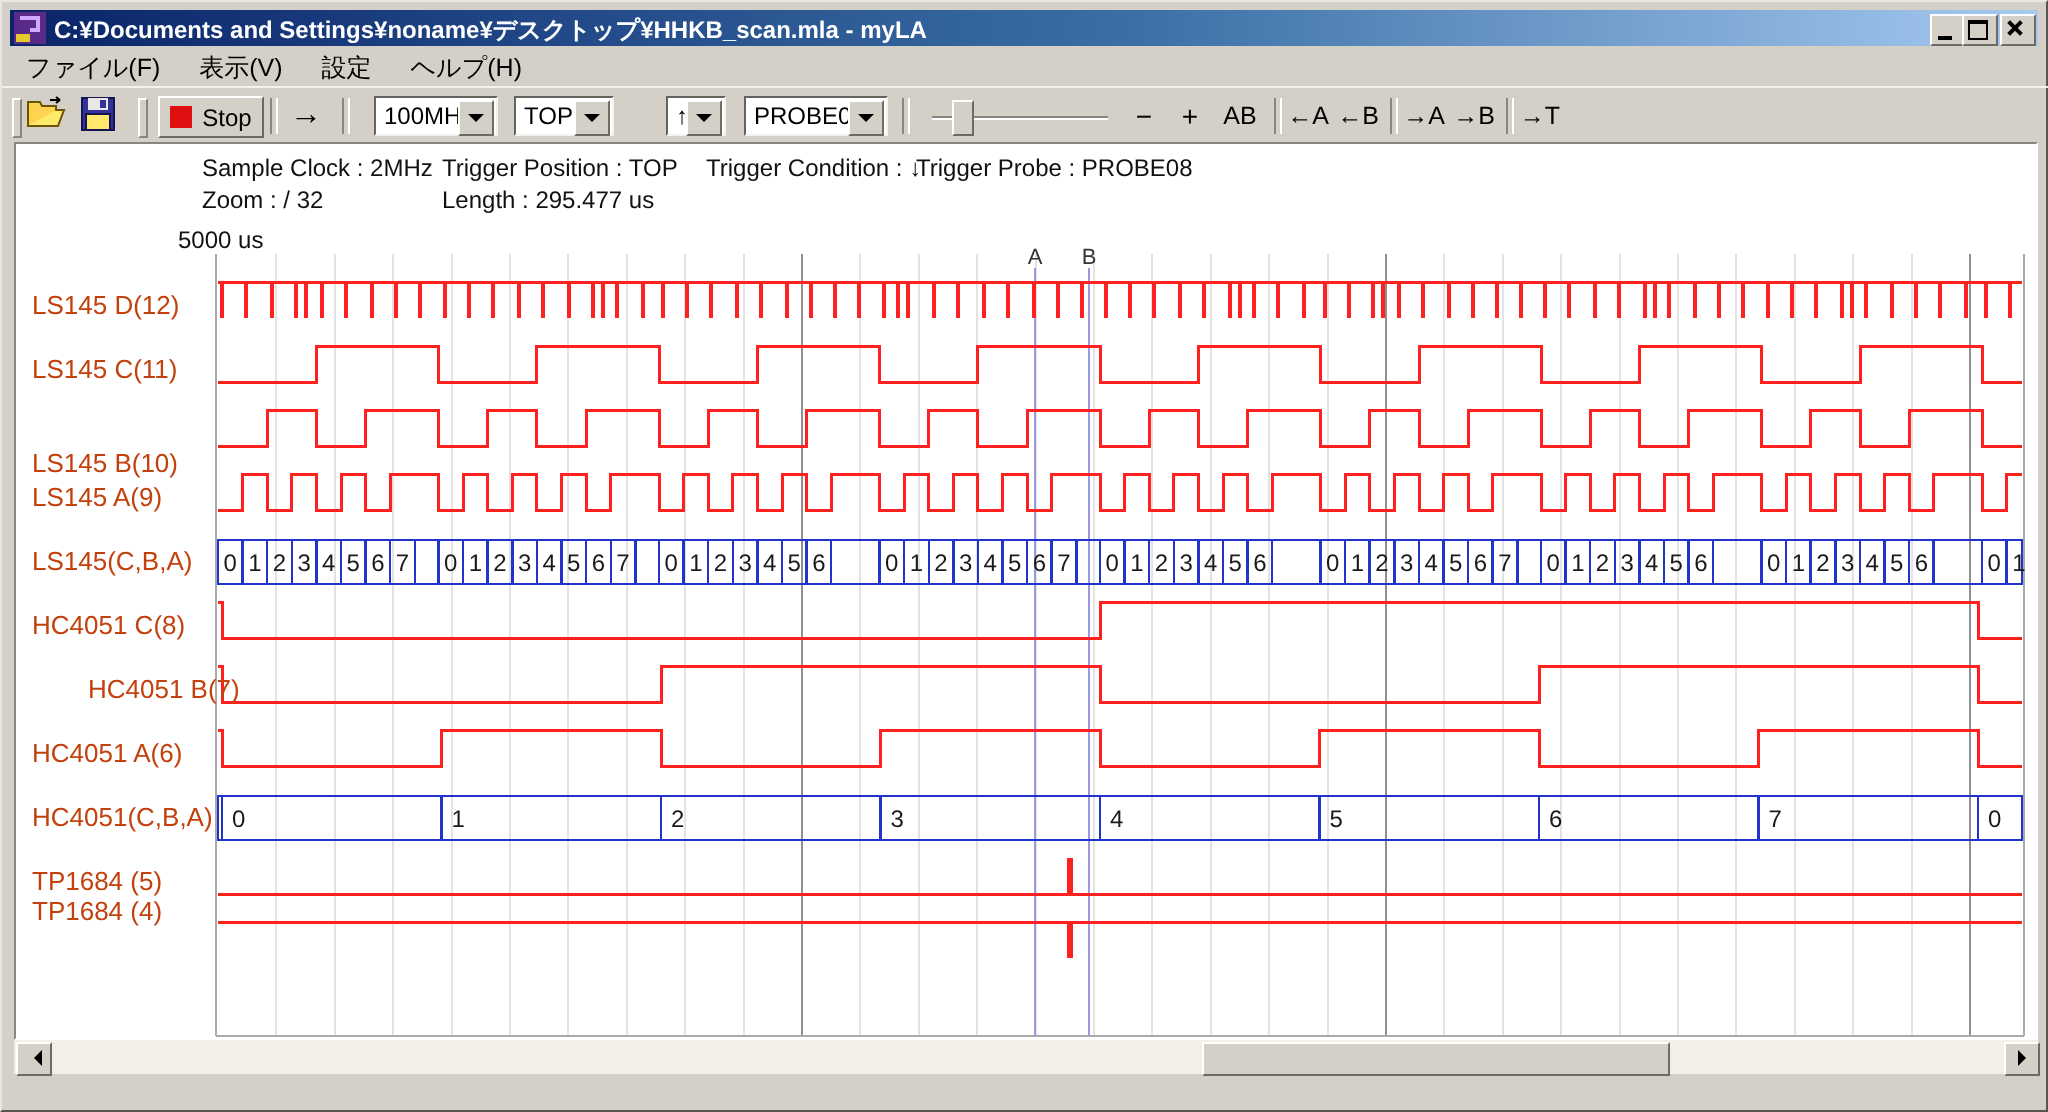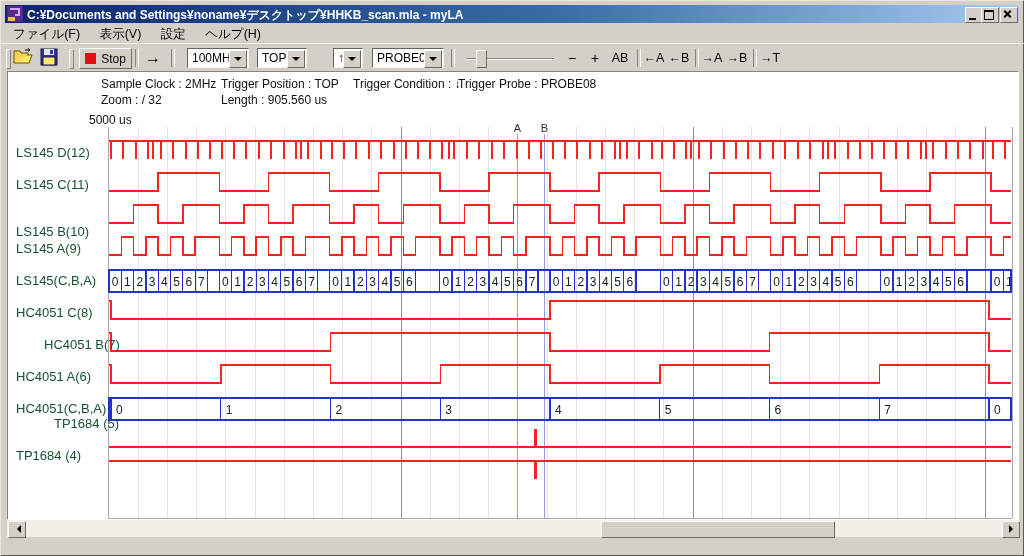--- a/index.html
+++ b/index.html
@@ -39,21 +39,21 @@
     justify-content:center;gap:5px;font-size:12px;box-sizing:border-box;}
   #stop-square{width:11px;height:11px;background:#e01010;}
   #slider-track{position:absolute;left:465px;top:14px;width:88px;height:0;
     border-top:1px solid #87857e;border-bottom:1px solid #ffffff;}
   #slider-handle{position:absolute;left:475px;top:6px;width:9px;height:16px;}
   
   #client{position:absolute;left:6px;top:70px;width:1012px;height:449px;background:#fff;
     box-sizing:border-box;border:1px solid;border-color:#87857e #ffffff #ffffff #87857e;}
   #plot-svg{position:absolute;left:-1px;top:-1px;}
   .info{position:absolute;font-size:12px;color:#111;white-space:nowrap;}
-  .sig-label{position:absolute;left:8px;font-size:13px;color:#14532d;white-space:nowrap;}
+  .sig-label{position:absolute;left:8px;font-size:13px;color:#c2410c;white-space:nowrap;}
   
   #hscroll{position:absolute;left:6px;top:519px;width:1012px;height:17px;background:#f1efe7;}
   .sb-btn{position:absolute;top:1px;width:16px;height:15px;}
   .tri-left{position:absolute;left:4px;top:3px;width:0;height:0;border:4px solid transparent;border-right-color:#000;}
   .tri-right{position:absolute;left:6px;top:3px;width:0;height:0;border:4px solid transparent;border-left-color:#000;}
   #sb-thumb{position:absolute;left:594px;top:1px;width:232px;height:15px;}
   
   #statusbar{position:absolute;left:3px;top:537px;width:1018px;height:17px;background:#d4d0c8;
     border-top:1px solid #9c9a92;box-shadow:inset 0 1px 0 #ffffff;}
   #status-ready{position:absolute;left:6px;top:2px;font-size:12px;color:#000;}
@@ -366,34 +366,34 @@
         <path d="M534 446V428" stroke="#ff2020" stroke-width="3" fill="none" shape-rendering="crispEdges"></path>
         <path d="M108 460H1010" stroke="#ff2020" stroke-width="1.5" fill="none" shape-rendering="crispEdges"></path>
         <path d="M534 460V478" stroke="#ff2020" stroke-width="3" fill="none" shape-rendering="crispEdges"></path>
       </svg>
 
     <span class="info" style="left:93px;top:5px;">Sample Clock : 2MHz</span>
     <span class="info" style="left:213px;top:5px;">Trigger Position : TOP</span>
     <span class="info" style="left:345px;top:5px;">Trigger Condition : ↓</span>
     <span class="info" style="left:450px;top:5px;">Trigger Probe : PROBE08</span>
     <span class="info" style="left:93px;top:21px;">Zoom : /  32</span>
-    <span class="info" style="left:213px;top:21px;">Length : 905.560 us</span>
+    <span class="info" style="left:213px;top:21px;">Length : 295.477 us</span>
     <span class="info" style="left:81px;top:41px;">5000 us</span>
 
     <div id="signal-labels">
         <div class="sig-label" style="top: 73px;">LS145 D(12)</div>
         <div class="sig-label" style="top: 105px;">LS145 C(11)</div>
         <div class="sig-label" style="top: 152px;">LS145 B(10)</div>
         <div class="sig-label" style="top: 169px;">LS145 A(9)</div>
         <div class="sig-label" style="top: 201px;">LS145(C,B,A)</div>
         <div class="sig-label" style="top: 233px;">HC4051 C(8)</div>
         <div class="sig-label" style="top: 265px; margin-left: 28px;">HC4051 B(7)</div>
         <div class="sig-label" style="top: 297px;">HC4051 A(6)</div>
         <div class="sig-label" style="top: 329px;">HC4051(C,B,A)</div>
-        <div class="sig-label" style="top: 344px; margin-left: 38px;">TP1684 (5)</div>
+        <div class="sig-label" style="top: 361px;">TP1684 (5)</div>
         <div class="sig-label" style="top: 376px; text-align: right;">TP1684 (4)</div>
       </div>
   </div>
 
   <div id="hscroll">
     <div class="sb-btn raised" style="left:1px;">
         <span class="tri-left"></span>
       </div>
     <div id="sb-thumb" class="raised"></div>
     <div class="sb-btn raised" style="left:995px;">

